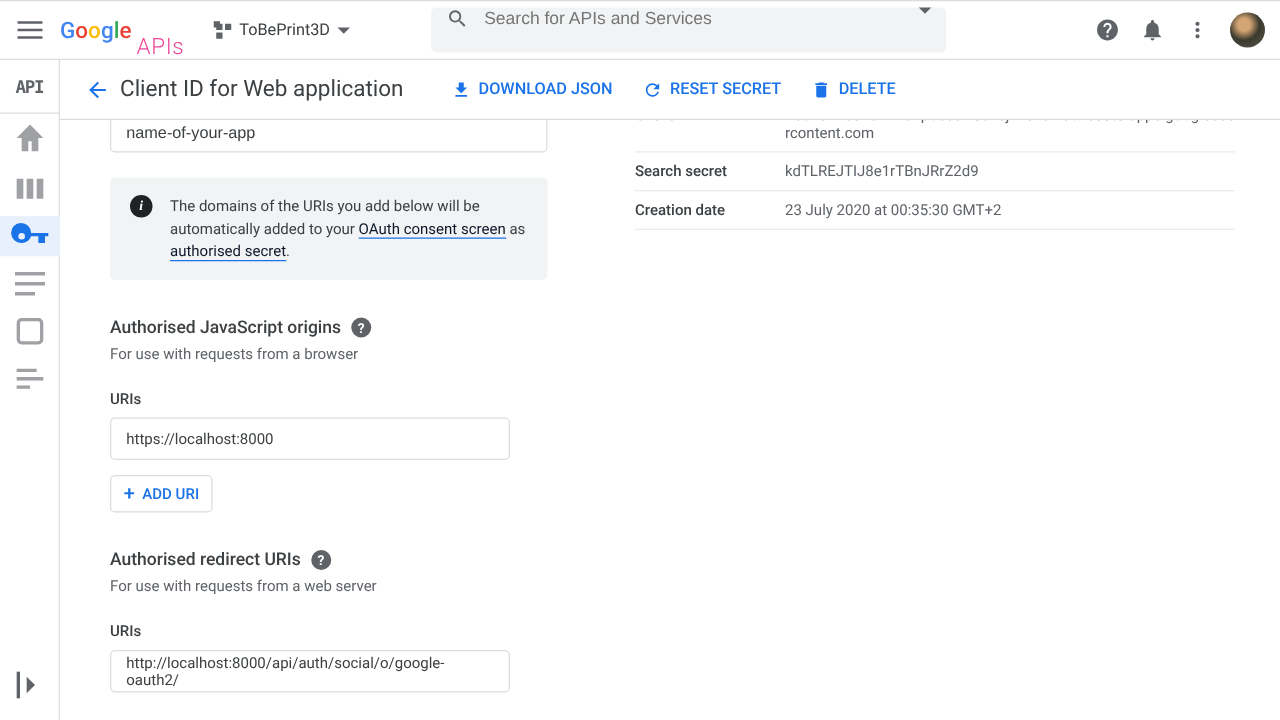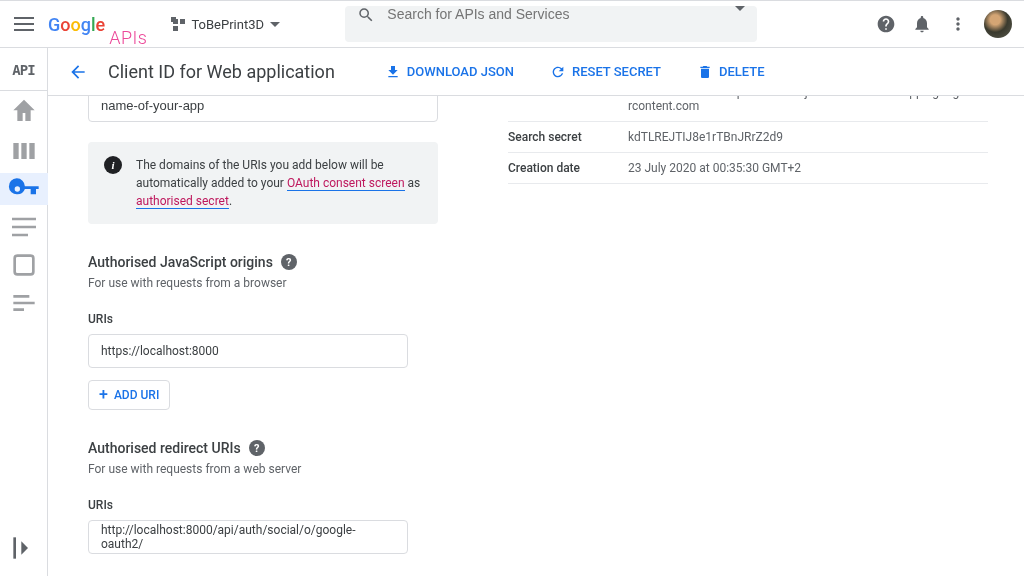--- a/index.html
+++ b/index.html
@@ -27,40 +27,40 @@
 
 
 .left-rail { position: absolute; top: 48px; left: 0; bottom: 0; width: 48px; border-right: 1px solid #dadce0; display: flex; flex-direction: column; align-items: center; padding-top: 8px; gap: 6px; }
 .rail-api { font-family: monospace; font-weight: bold; font-size: 14px; color: #5f6368; letter-spacing: -1px; padding: 6px 0; }
 .rail-divider { width: 100%; height: 1px; background: #dadce0; }
 .rail-icon { width: 48px; height: 32px; display: flex; align-items: center; justify-content: center; color: #5f6368; cursor: pointer; }
 .rail-icon.active { color: #1a73e8; background: #e8f0fe; }
 .rail-expand { margin-top: auto; margin-bottom: 12px; }
 
 
-.header-row { position: absolute; top: 48px; left: 48px; right: 0; height: 48px; border-bottom: 1px solid #dadce0; display: flex; align-items: center; padding: 0 20px; gap: 20px; }
+.header-row { position: absolute; top: 48px; left: 48px; right: 0; height: 48px; border-bottom: 1px solid #dadce0; display: flex; align-items: center; padding: 0 20px; gap: 8px; }
 .back-arrow { color: #1a73e8; cursor: pointer; }
 .page-title { font-size: 18px; color: #3c4043; flex: 0 0 auto; }
 .action-btn { display: flex; align-items: center; gap: 6px; color: #1a73e8; font-size: 13px; font-weight: 500; cursor: pointer; text-transform: uppercase; margin-left: 30px; }
 .action-btn + .action-btn { margin-left: 16px; }
 
 
 .content { position: absolute; top: 96px; left: 48px; right: 16px; bottom: 0; overflow-y: auto; display: flex; padding: 0 20px 0 40px; }
 .content::-webkit-scrollbar { width: 10px; }
 .content::-webkit-scrollbar-thumb { background: #dadce0; border-radius: 5px; }
 .left-col { width: 380px; flex-shrink: 0; }
 .right-col { flex: 1; margin-left: 40px; }
 
 .text-input { width: 350px; height: 34px; border: 1px solid #dadce0; border-radius: 4px; padding: 0 12px; font-size: 13px; color: #3c4043; }
 .help-text { font-size: 11px; color: #5f6368; margin-top: 6px; line-height: 1.5; max-width: 350px; }
 
 .info-box { margin-top: 20px; background: #f1f3f4; border-radius: 4px; padding: 14px 16px; display: flex; gap: 14px; max-width: 350px; }
 .info-icon { width: 18px; height: 18px; border-radius: 50%; background: #202124; color: #fff; display: flex; align-items: center; justify-content: center; font-size: 11px; font-weight: bold; font-style: italic; flex-shrink: 0; font-family: serif; }
 .info-text { font-size: 12px; color: #3c4043; line-height: 1.5; }
-.info-text a { color: #be185d; text-decoration: none; border-bottom: 1px solid #1a73e8; }
+.info-text a { color: #0f172a; text-decoration: none; border-bottom: 1px solid #1a73e8; }
 
 .section { margin-top: 30px; }
 .section-title { font-size: 14px; font-weight: 500; color: #3c4043; display: flex; align-items: center; gap: 8px; }
 .help-icon { width: 16px; height: 16px; border-radius: 50%; background: #5f6368; color: #fff; display: flex; align-items: center; justify-content: center; font-size: 11px; font-weight: bold; }
 .section-sub { font-size: 12px; color: #5f6368; margin-top: 6px; }
 .uris-label { font-size: 12px; font-weight: 500; color: #3c4043; margin-top: 22px; }
 .uri-input { width: 320px; height: 34px; border: 1px solid #dadce0; border-radius: 4px; padding: 0 12px; font-size: 12px; color: #3c4043; margin-top: 8px; display: flex; align-items: center; }
 .add-uri-btn { margin-top: 12px; display: inline-flex; align-items: center; gap: 6px; border: 1px solid #dadce0; border-radius: 4px; padding: 6px 10px; color: #1a73e8; font-size: 12px; font-weight: 500; cursor: pointer; }
 
 

